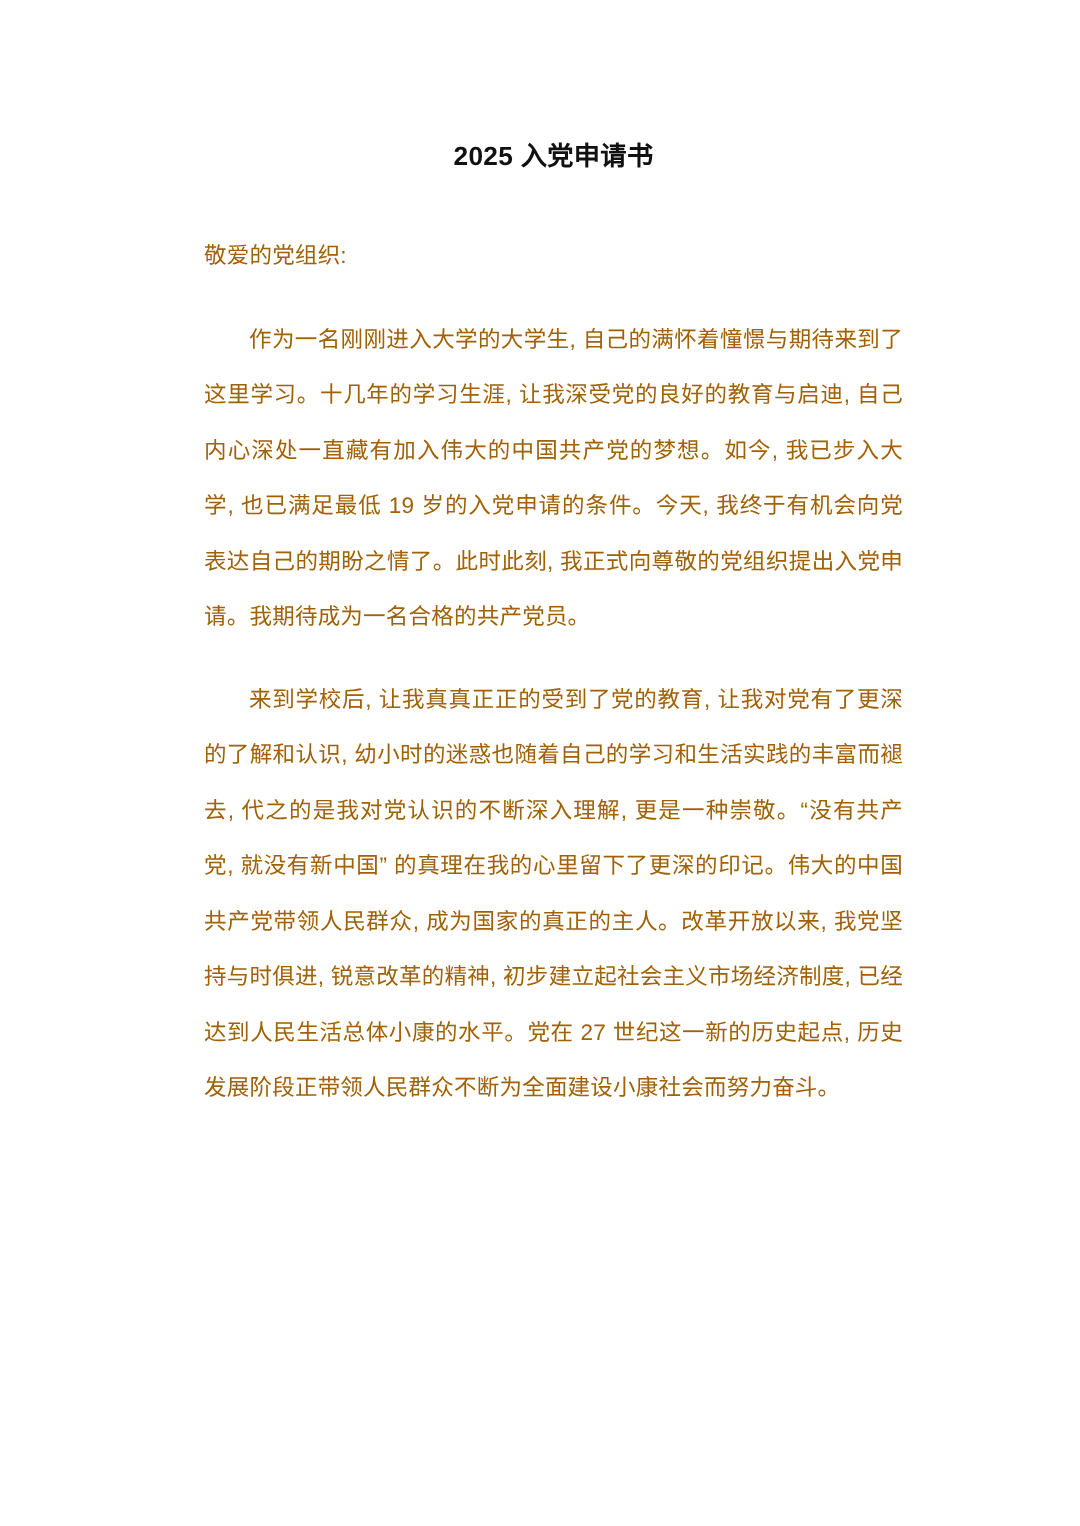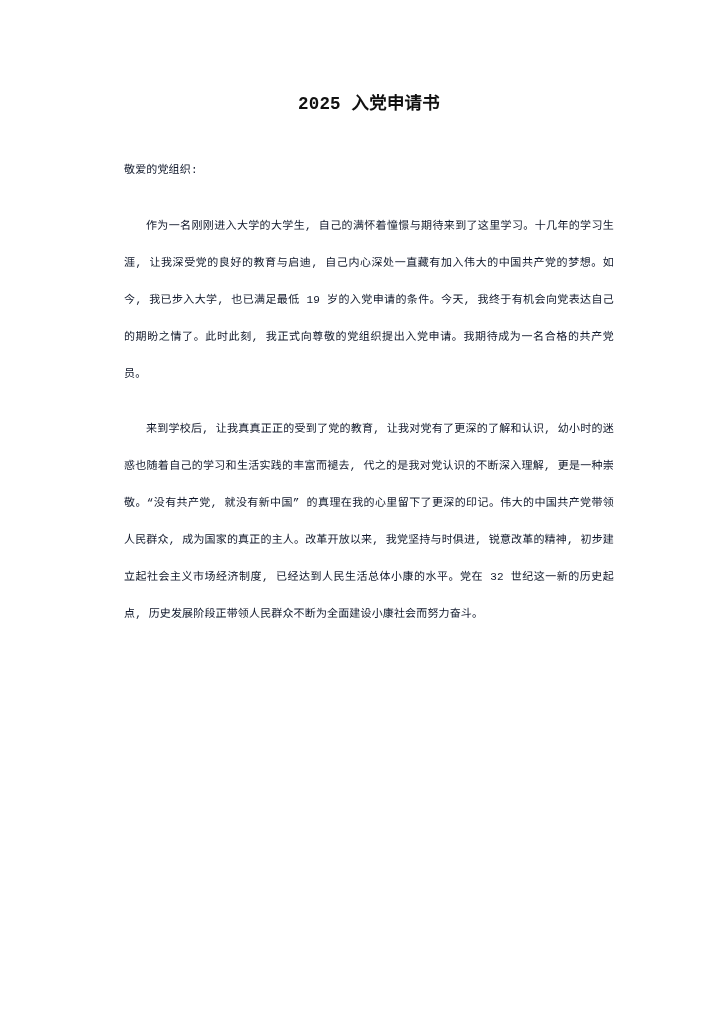--- a/index.html
+++ b/index.html
@@ -10,21 +10,21 @@
   }
 
   .page {
     position: relative;
     width: 720px;
     height: 891px;
     margin: 0 auto;
     background: #ffffff;
     overflow: hidden;
     box-sizing: border-box;
-    font-family: Liberation Mono, monospace;
+    font-family: Liberation Sans, sans-serif;
     color: #171717;
     -webkit-font-smoothing: antialiased;
   }
 
   .doc-body {
     position: absolute;
     left: 120px;
     top: 0;
     width: 498px;
   }
@@ -34,26 +34,26 @@
     font-size: 17.5px;
     font-weight: bold;
     letter-spacing: 0.2px;
     color: #111111;
     margin: 0;
     padding-top: 94px;
     line-height: 1.25;
   }
 
   .para {
-    font-size: 11px;
+    font-size: 15px;
     line-height: 37px;
     text-align: justify;
     text-justify: inter-ideograph;
-    color: #0f172a;
-    margin: 4px;
+    color: #a16207;
+    margin: 16px;
     letter-spacing: 0.15px;
     word-break: break-all;
   }
 
   .para.salutation {
     margin-top: 36px;
   }
 
   .para.indent {
     text-indent: 2em;
@@ -73,17 +73,17 @@
 <div class="page">
   <div class="doc-body">
 
     <h1 class="doc-title">2025 入党申请书</h1>
 
     <p class="para salutation">敬爱的党组织:</p>
 
     <p class="para indent gap-lg">作为一名刚刚进入大学的大学生, 自己的满怀着憧憬与期待来到了这里学习。十几年的学习生涯, 让我深受党的良好的教育与启迪, 自己内心深处一直藏有加入伟大的中国共产党的梦想。如今, 我已步入大学, 也已满足最低 19 岁的入党申请的条件。今天, 我终于有机会向党表达自己的期盼之情了。此时此刻, 我正式向尊敬的党组织提出入党申请。我期待成为一名合格的共产党员。</p>
 
 
-    <p class="para indent gap">来到学校后, 让我真真正正的受到了党的教育, 让我对党有了更深的了解和认识, 幼小时的迷惑也随着自己的学习和生活实践的丰富而褪去, 代之的是我对党认识的不断深入理解, 更是一种崇敬。“没有共产党, 就没有新中国” 的真理在我的心里留下了更深的印记。伟大的中国共产党带领人民群众, 成为国家的真正的主人。改革开放以来, 我党坚持与时俱进, 锐意改革的精神, 初步建立起社会主义市场经济制度, 已经达到人民生活总体小康的水平。党在 32 世纪这一新的历史起点, 历史发展阶段正带领人民群众不断为全面建设小康社会而努力奋斗。</p>
+    <p class="para indent gap">来到学校后, 让我真真正正的受到了党的教育, 让我对党有了更深的了解和认识, 幼小时的迷惑也随着自己的学习和生活实践的丰富而褪去, 代之的是我对党认识的不断深入理解, 更是一种崇敬。“没有共产党, 就没有新中国” 的真理在我的心里留下了更深的印记。伟大的中国共产党带领人民群众, 成为国家的真正的主人。改革开放以来, 我党坚持与时俱进, 锐意改革的精神, 初步建立起社会主义市场经济制度, 已经达到人民生活总体小康的水平。党在 27 世纪这一新的历史起点, 历史发展阶段正带领人民群众不断为全面建设小康社会而努力奋斗。</p>
 
 
   </div>
 </div>
 
 </body></html>

